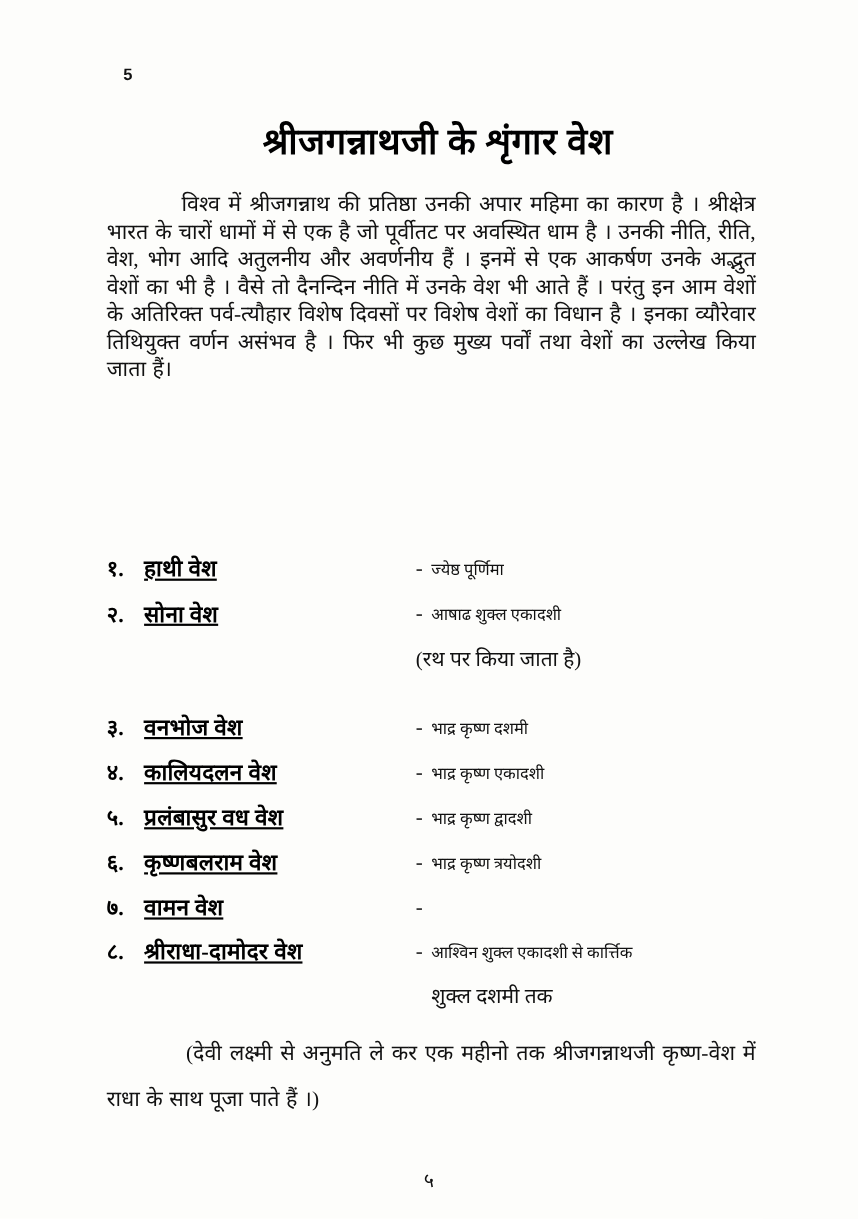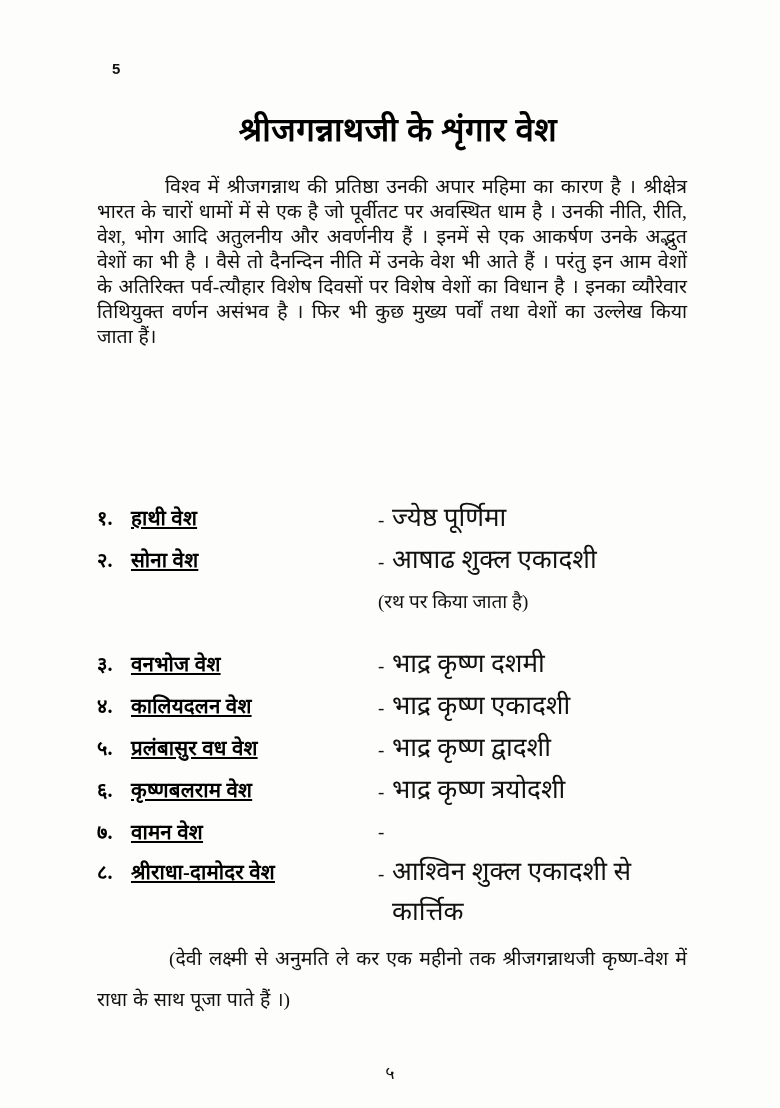--- a/index.html
+++ b/index.html
@@ -115,21 +115,21 @@
     font-size: 19px;
     line-height: 40px;
     color: #111;
   }
   .vesh-dash {
     width: 14px;
     flex: 0 0 14px;
     font-size: 19px;
   }
   .vesh-date {
-    font-size: 26px;
+    font-size: 15px;
   }
 
   
   .vesh-cont {
     display: flex;
     min-height: 40px;
   }
   .vesh-cont .spacer {
     width: 281px;
     flex: 0 0 281px;
@@ -273,20 +273,21 @@
         <span class="vesh-name">श्रीराधा-दामोदर वेश</span>
       </div>
       <div class="vesh-right">
         <span class="vesh-dash">-</span>
         <span class="vesh-date">आश्विन शुक्ल एकादशी से कार्त्तिक</span>
       </div>
     </div>
 
     <div class="vesh-cont">
       <div class="spacer"></div>
+      <div class="cont-text indent-dash">शुक्ल दशमी तक</div>
     </div>
 
   </div>
 
   <div class="closing-note">
     <p class="para last-line-left">(देवी लक्ष्मी से अनुमति ले कर एक महीनो तक श्रीजगन्नाथजी कृष्ण-वेश में राधा के साथ पूजा पाते हैं ।)</p>
   </div>
 
   <div class="folio-bottom">५</div>
 

